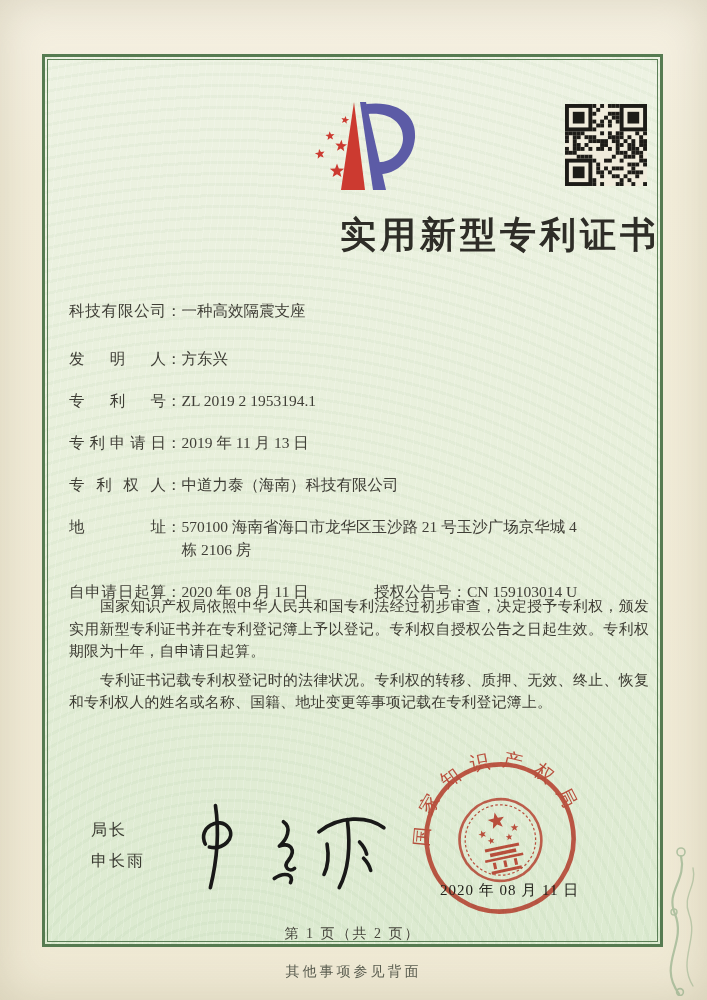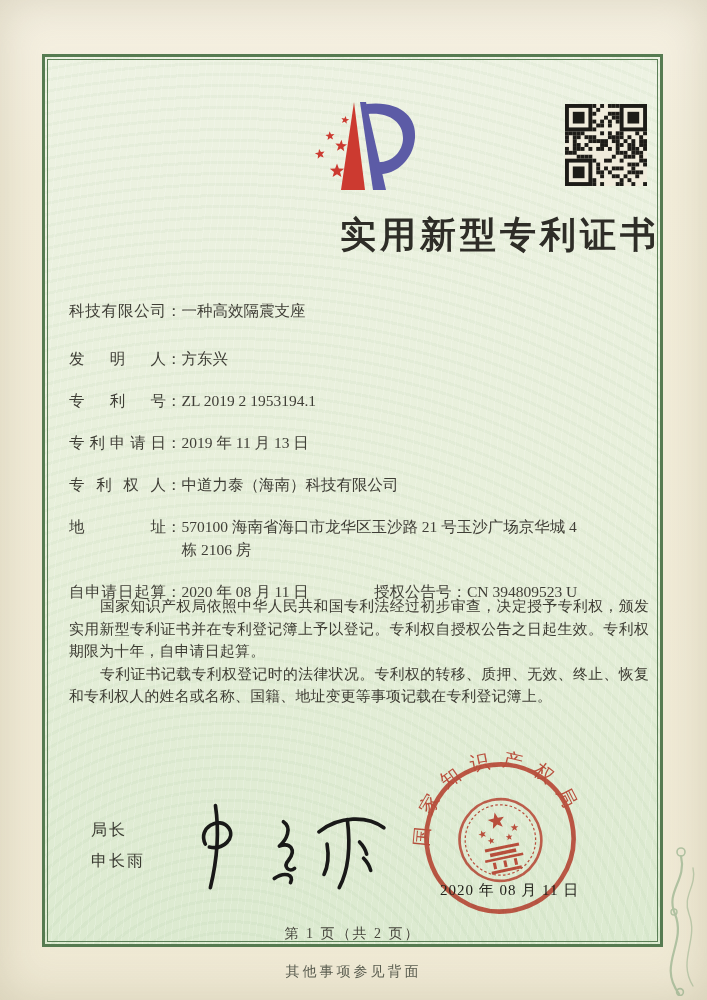--- a/index.html
+++ b/index.html
@@ -28,21 +28,21 @@
   .frow{margin-bottom:19px;line-height:23px;white-space:nowrap;}
   .frow.gap{margin-bottom:25px;}
   .flabel{display:inline-block;width:97px;text-align:justify;text-align-last:justify;vertical-align:top;}
   .fvalue{display:inline-block;vertical-align:top;line-height:23px;white-space:normal;}
   .fvalue.addr{width:398px;}
   .grant{position:relative;margin-bottom:0;}
   .grant .right{position:absolute;left:305px;top:0;}
   .paras{position:absolute;left:24px;top:538px;width:580px;font-size:14.8px;line-height:22.5px;
     color:#3c3b32;text-align:justify;letter-spacing:.3px;}
   .paras p{margin:0;text-indent:2.1em;}
-  .paras p + p{}
+  .paras p + p{margin-top:6px;}
   .signer-title{position:absolute;left:46px;top:763px;font-size:16px;color:#3a3a31;letter-spacing:2px;}
   .signer-name{position:absolute;left:46px;top:794px;font-size:16px;color:#3a3a31;letter-spacing:2px;}
   .sig{position:absolute;left:140px;top:734px;width:208px;height:102px;}
   .seal{position:absolute;left:358px;top:684px;width:194px;height:194px;mix-blend-mode:multiply;opacity:.92;}
   .seal-date{position:absolute;left:395px;top:824px;font-size:15px;letter-spacing:1px;color:#23221c;}
   .page-no{position:absolute;left:0;right:0;top:868px;text-align:center;font-size:14px;
     letter-spacing:2px;color:#45443b;}
   .back-note{position:absolute;left:0;right:0;top:963px;text-align:center;font-size:14px;
     letter-spacing:3px;color:#595c4f;}
   .ornament{position:absolute;right:0;bottom:4px;width:72px;height:160px;opacity:.55;}
@@ -241,21 +241,21 @@
         <span class="flabel">专利权人</span><span>：</span><span class="fvalue">中道力泰（海南）科技有限公司</span>
       </div>
       <div class="frow">
         <span class="flabel">地址</span><span>：</span><span class="fvalue addr">570100 海南省海口市龙华区玉沙路 21 号玉沙广场京华城 4 栋 2106 房</span>
       </div>
       <div class="frow grant">
         <span>
           <span class="flabel">自申请日起算</span><span>：</span><span>2020 年 08 月 11 日</span>
         </span>
         <span class="right">
-          <span>授权公告号</span><span>：</span><span>CN 394809523 U</span>
+          <span>授权公告号</span><span>：</span><span>CN 159103014 U</span>
         </span>
       </div>
     </div>
 
     <div class="paras">
       <p>国家知识产权局依照中华人民共和国专利法经过初步审查，决定授予专利权，颁发实用新型专利证书并在专利登记簿上予以登记。专利权自授权公告之日起生效。专利权期限为十年，自申请日起算。</p>
       <p>专利证书记载专利权登记时的法律状况。专利权的转移、质押、无效、终止、恢复和专利权人的姓名或名称、国籍、地址变更等事项记载在专利登记簿上。</p>
     </div>
 
     <div class="signer-title">局长</div>

